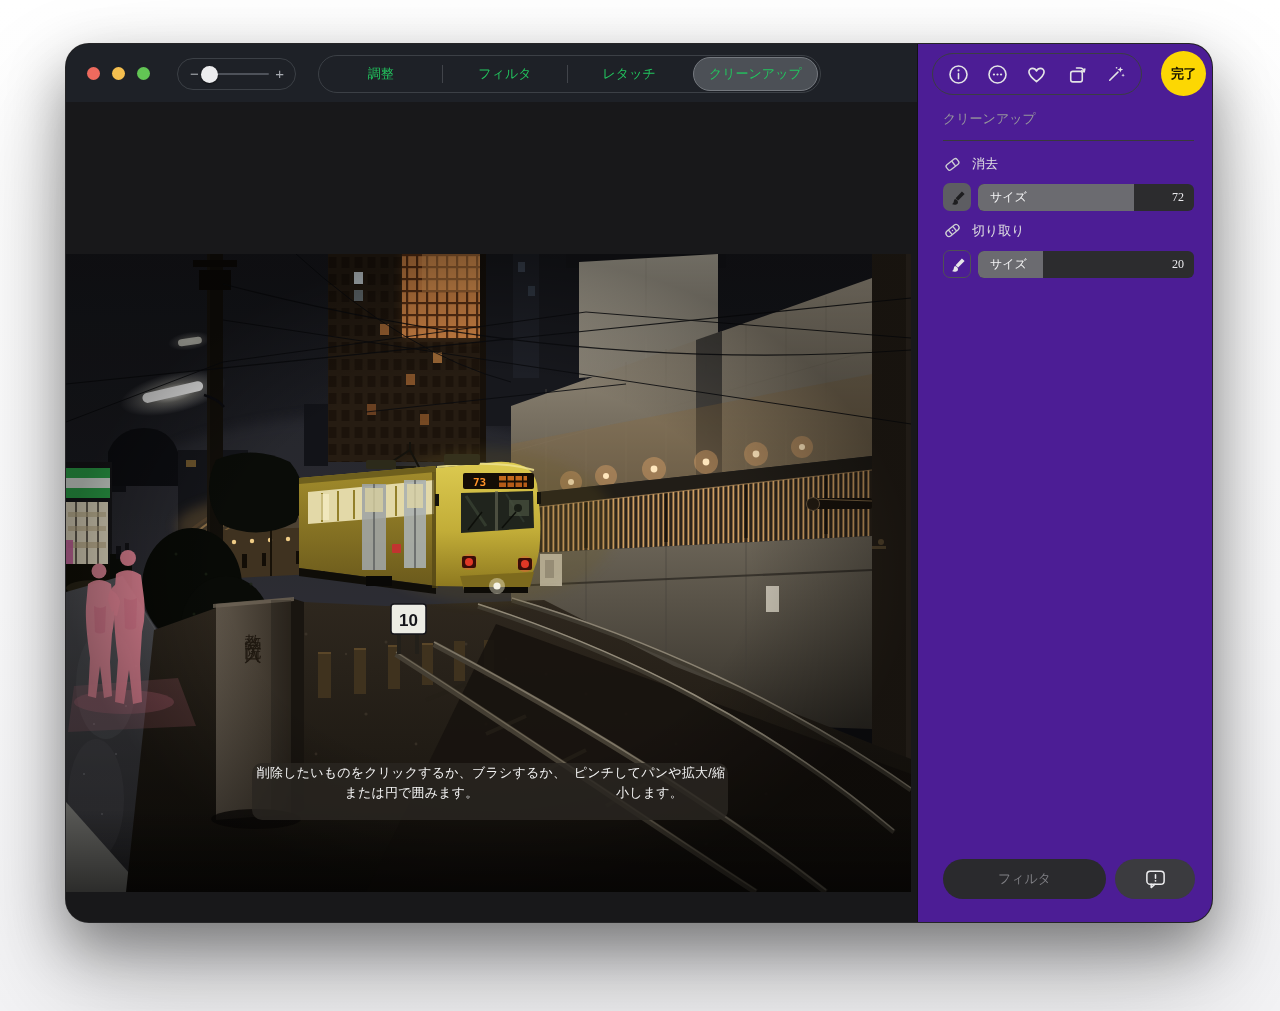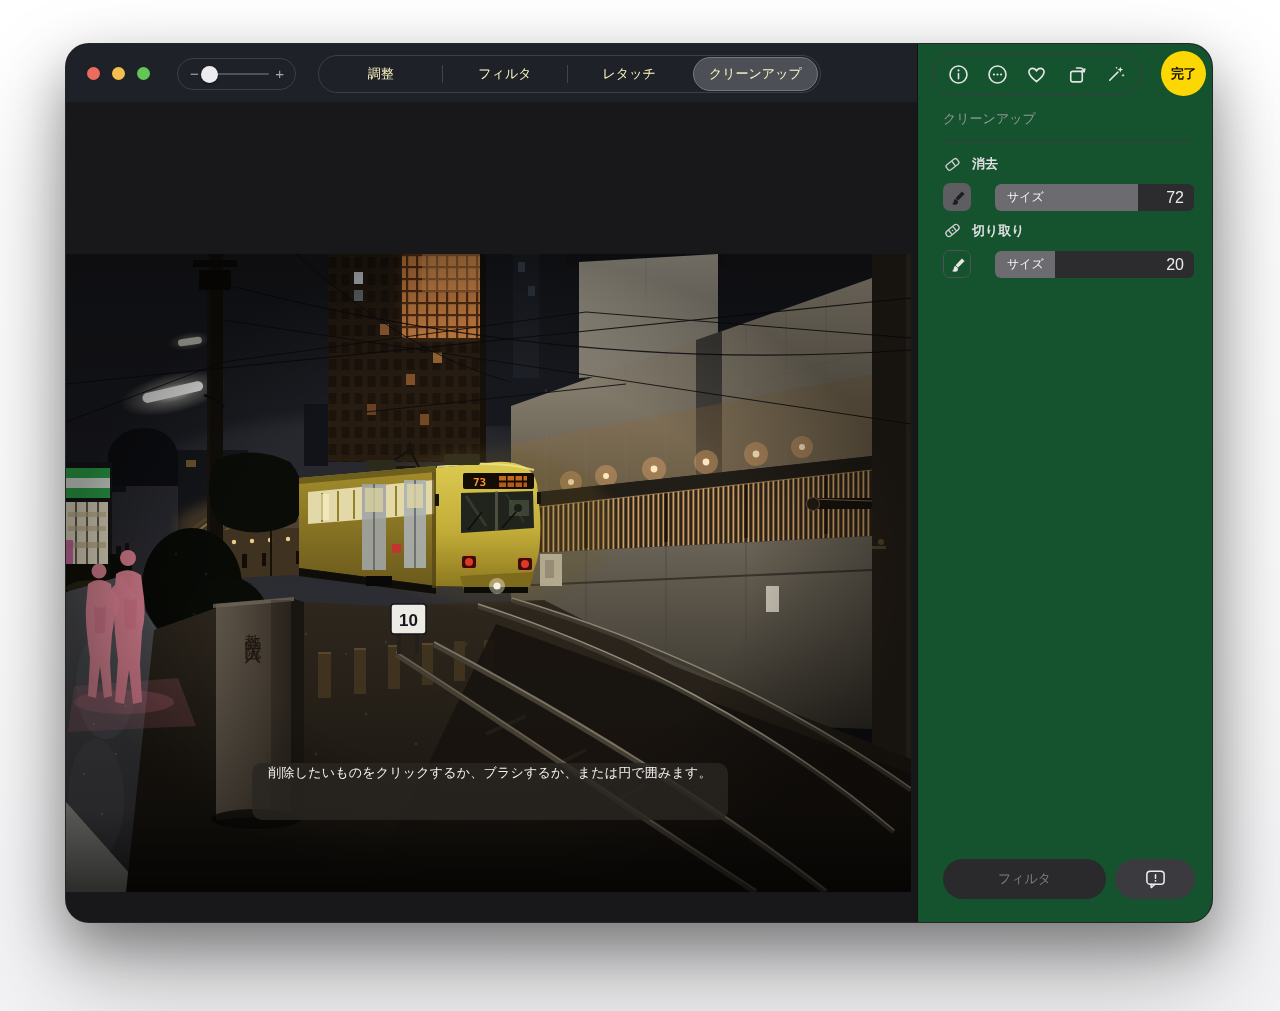--- a/index.html
+++ b/index.html
@@ -15,54 +15,54 @@
   .lights { position:absolute; left:21px; top:23px; display:flex; gap:12px; }
   .light { width:13px; height:13px; border-radius:50%; }
   .zoomctl { position:absolute; left:111px; top:14px; width:119px; height:32px;
     border:1px solid #3c4046; border-radius:16px; }
   .zoomctl .sign { position:absolute; top:0; height:30px; line-height:30px; color:#a7abb1; font-size:15px; }
   .zoomctl .minus { left:12px; } .zoomctl .plus { right:11px; }
   .zoomctl .track { position:absolute; left:38px; right:26px; top:14px; height:2px; background:#4e525a; border-radius:1px; }
   .zoomctl .knob { position:absolute; left:23px; top:7px; width:17px; height:17px; border-radius:50%; background:#ececee; box-shadow:0 1px 2px rgba(0,0,0,.5); }
   .tabs { position:absolute; left:252px; top:11px; width:503px; height:38px;
     border:1px solid #3c4046; border-radius:19px; display:flex; align-items:center; }
-  .tab { flex:1; text-align:center; color:#fef9c3; font-size:13px; font-weight:500;
+  .tab { flex:1; text-align:center; color:#22c55e; font-size:13px; font-weight:500;
     height:34px; line-height:34px; position:relative; }
   .tab.sel { background:#4c5056; border:1px solid #74787e; border-radius:17px; margin:0 2px; height:34px; line-height:32px; }
   .tabdiv { width:1px; height:18px; background:#41444a; }
   
   .canvas { position:absolute; left:0; top:58px; width:851px; height:822px; background:#18181a; }
   .photo { position:absolute; left:0; top:152px; width:845px; height:638px; display:block; }
   .tip { position:absolute; left:186px; top:719px; width:476px; height:57px;
     background:rgba(42,38,33,.82); border-radius:10px; color:#f4f4f4;
     font-size:13px; font-weight:500; line-height:20px; text-align:center;
     display:flex; flex-direction:row; justify-content:center; letter-spacing:.2px; }
   
   .sidebar { position:absolute; left:851px; top:0; width:297px; height:880px;
-    background:#14532d; border-left:1px solid #121214; }
+    background:#4c1d95; border-left:1px solid #121214; }
   .icxbar { position:absolute; left:14px; top:9px; width:210px; height:42px;
     border:1px solid #3b3e43; border-radius:21px; display:flex; align-items:center; justify-content:space-around; padding:0 6px; }
   .icbtn { width:30px; height:30px; display:flex; align-items:center; justify-content:center; }
   .icbtn svg { width:21px; height:21px; }
   .done { position:absolute; right:8px; top:7px; width:45px; height:45px; border-radius:50%;
     background:#fcd703; color:#171400; font-size:13px; font-weight:bold;
     display:flex; align-items:center; justify-content:center; letter-spacing:-.5px; }
   .sbtitle { position:absolute; left:25px; top:66px; color:#97979c; font-size:13px; }
   .sbdiv { position:absolute; left:25px; right:20px; top:96px; height:1px; background:#39393c; }
-  .secrow { position:absolute; left:25px; display:flex; align-items:center; gap:10px; color:#e0e0e2; font-size:13px;font-weight:bold; }
+  .secrow { position:absolute; left:25px; display:flex; align-items:center; gap:10px; color:#e0e0e2; font-size:13px; }
   .secrow svg { width:19px; height:19px; }
-  .ctlrow { position:absolute; left:25px; right:20px; height:28px; display:flex; gap:24px; align-items:center; }
+  .ctlrow { position:absolute; left:25px; right:20px; height:28px; display:flex; gap:7px; align-items:center; }
   .brushbtn { width:28px; height:28px; border-radius:7px; display:flex; align-items:center; justify-content:center; flex:none; }
   .brushbtn.on { background:#5d5d62; }
   .brushbtn.off { border:1px solid #505055; }
   .brushbtn svg { width:16px; height:16px; }
   .slider { position:relative; flex:1; height:27px; border-radius:6px; background:#2c2c2e; overflow:hidden; }
   .slider .fill { position:absolute; left:0; top:0; bottom:0; background:#6b6b70; }
   .slider .lab { position:absolute; left:12px; top:0; line-height:27px; color:#f5f5f6; font-size:12px; }
-  .slider .val { position:absolute; right:10px; top:0; line-height:27px; color:#ebebee; font-size:16px; }
+  .slider .val { position:absolute; right:10px; top:0; line-height:27px; color:#ebebee; font-size:12px;font-family:Liberation Serif, serif; }
   .reset { position:absolute; left:25px; top:815px; width:163px; height:40px; border-radius:20px;
     background:#2a2a2d; color:#7f7f84; font-size:13px; display:flex; align-items:center; justify-content:center; }
   .fbbtn { position:absolute; left:197px; top:815px; width:80px; height:40px; border-radius:20px;
     background:#3b3b3f; display:flex; align-items:center; justify-content:center; }
   .fbbtn svg { width:23px; height:23px; }
 </style>
 </head>
 <body>
 
 <div class="win">
@@ -535,20 +535,21 @@
         <path d="M58 344 q7 4 13 0 l-1 30 q-6 3 -11 0 z" fill="#d9718a" opacity=".5"></path>
       </g>
 
       <rect width="845" height="638" fill="url(#g-vig)"></rect>
       <rect y="555" width="845" height="83" fill="url(#g-bot)"></rect>
     </svg>
   </div>
 
   <div class="tip">
     <div>削除したいものをクリックするか、ブラシするか、または円で囲みます。</div>
+    <div>ピンチしてパンや拡大/縮小します。</div>
   </div>
 
   <div class="sidebar">
     <div class="icxbar">
       <div class="icbtn">
         <svg viewBox="0 0 20 20" fill="none" stroke="#e3e4e6" stroke-width="1.5" stroke-linecap="round">
           <circle cx="10" cy="10" r="8.1"></circle>
             <line x1="10" y1="9.2" x2="10" y2="14"></line>
             <circle cx="10" cy="6.1" r="1" fill="#e3e4e6" stroke="none"></circle>
         </svg>

